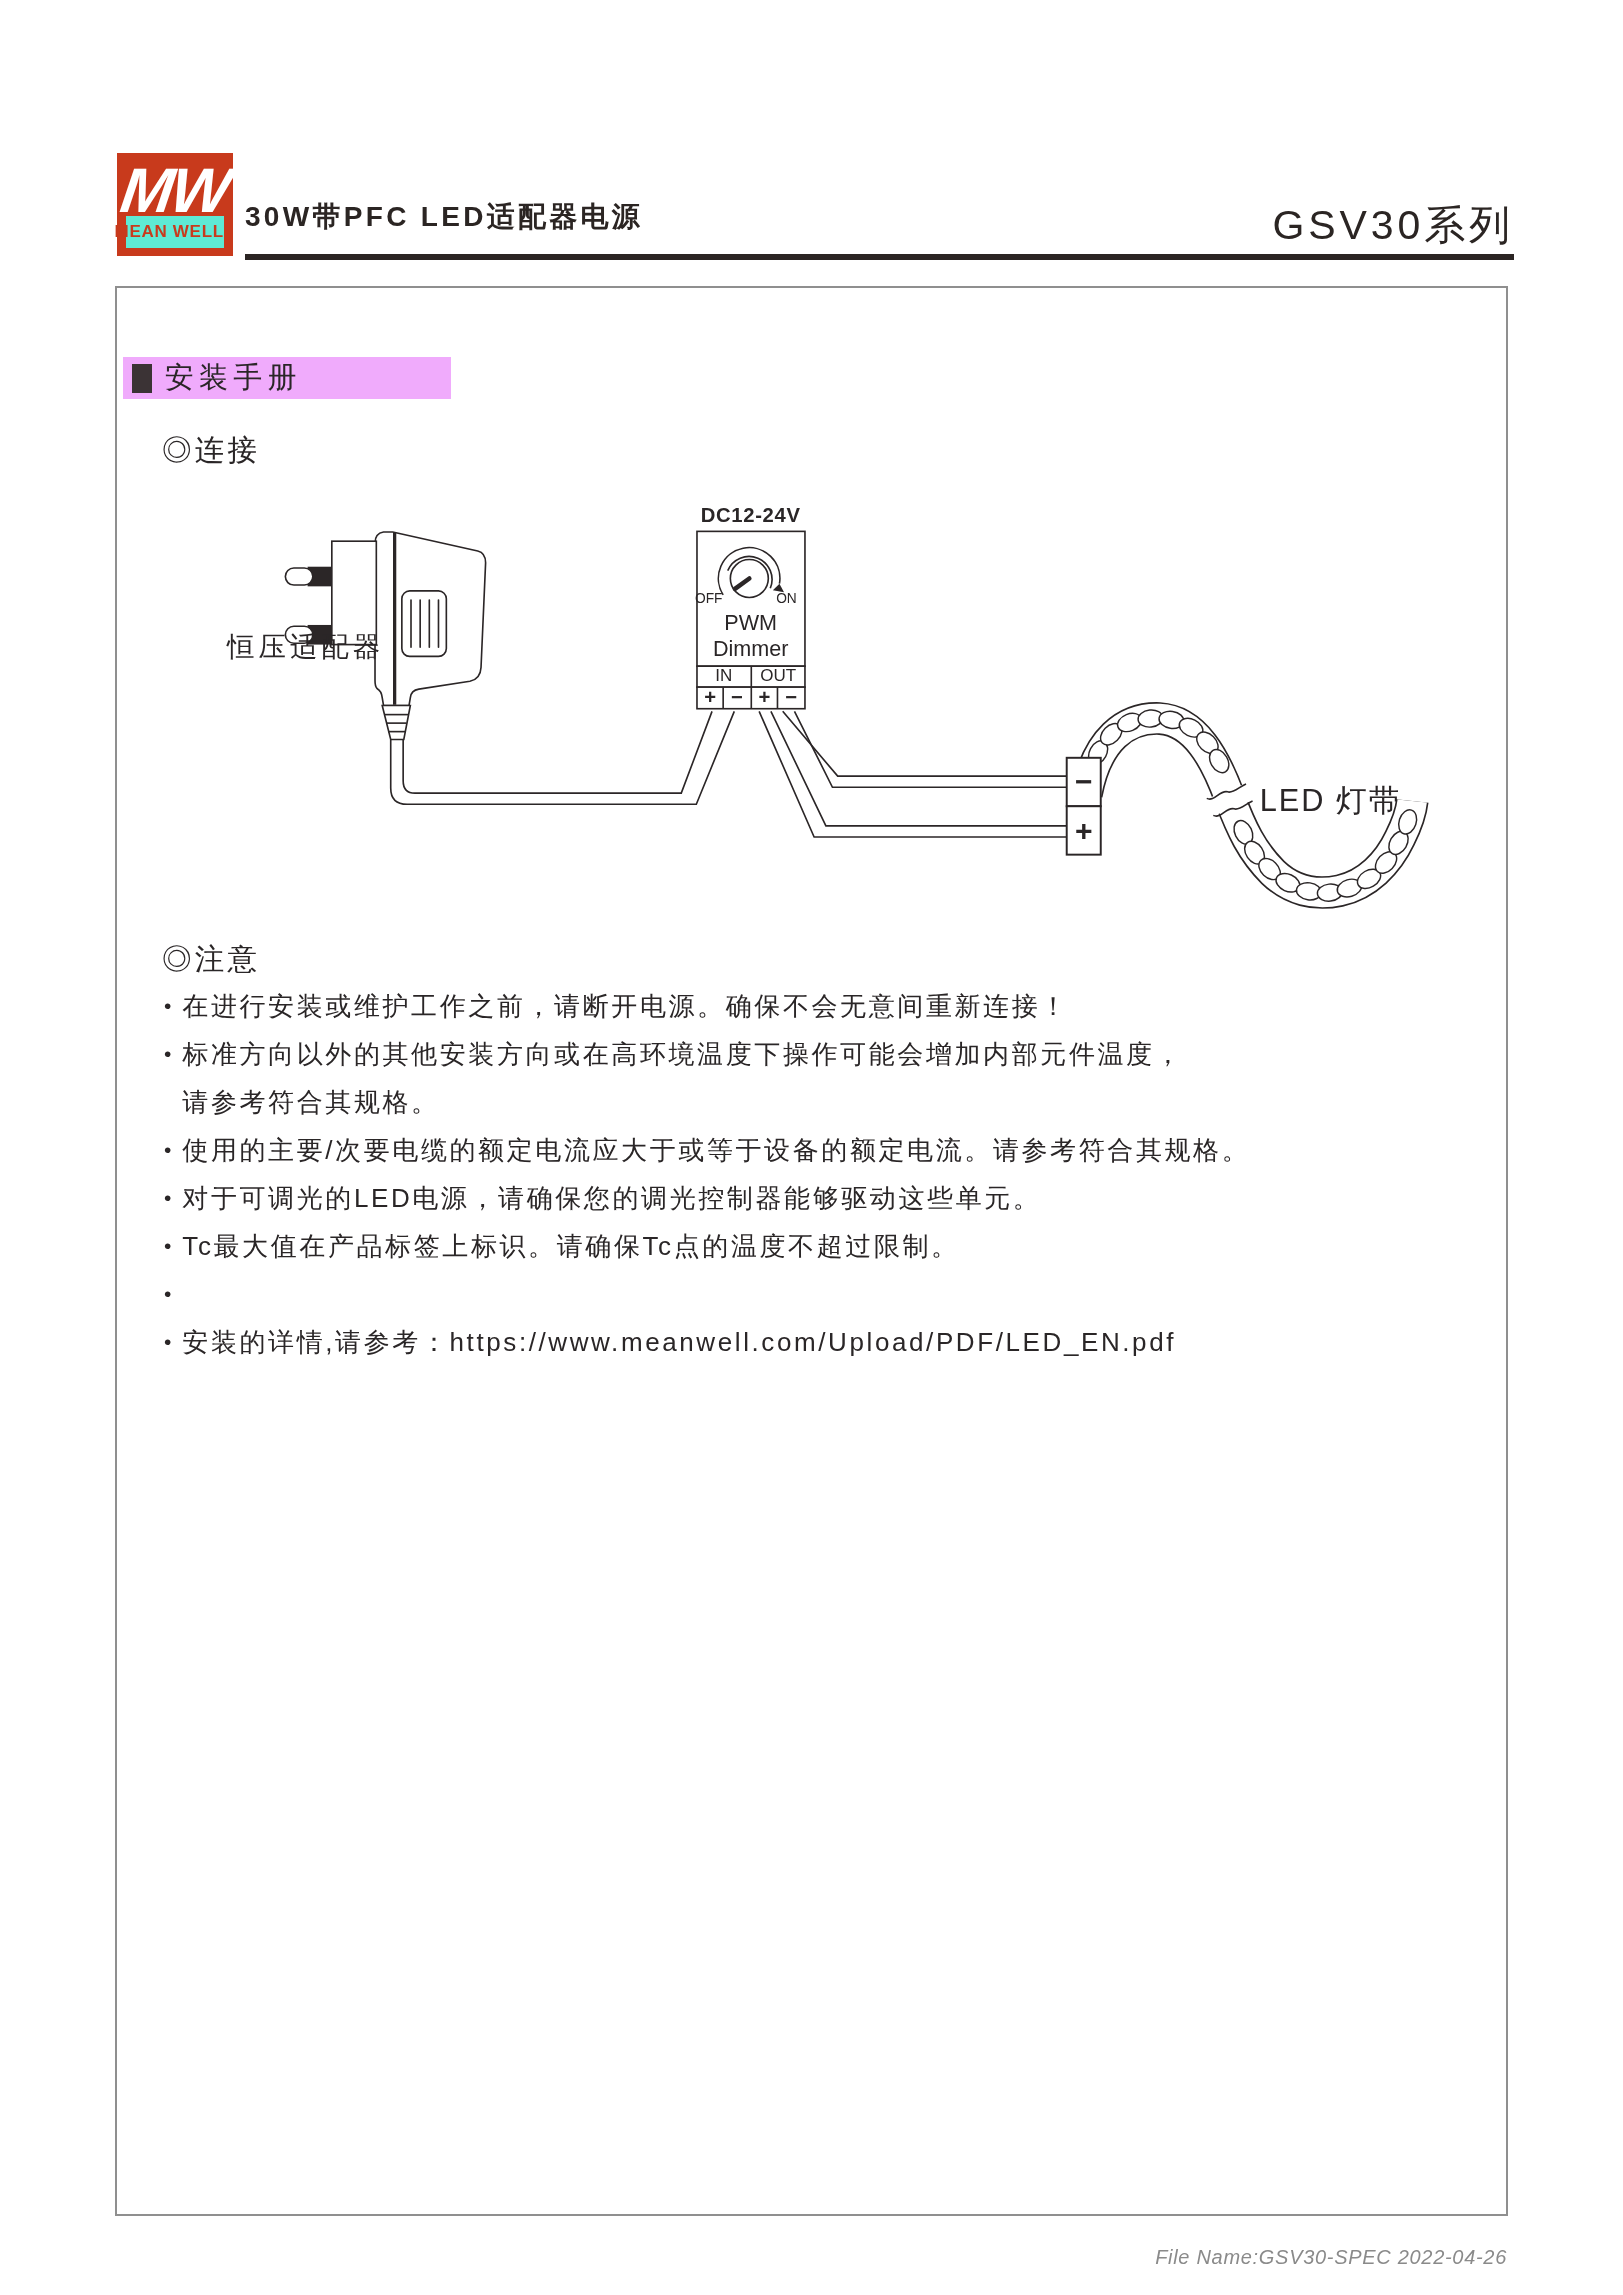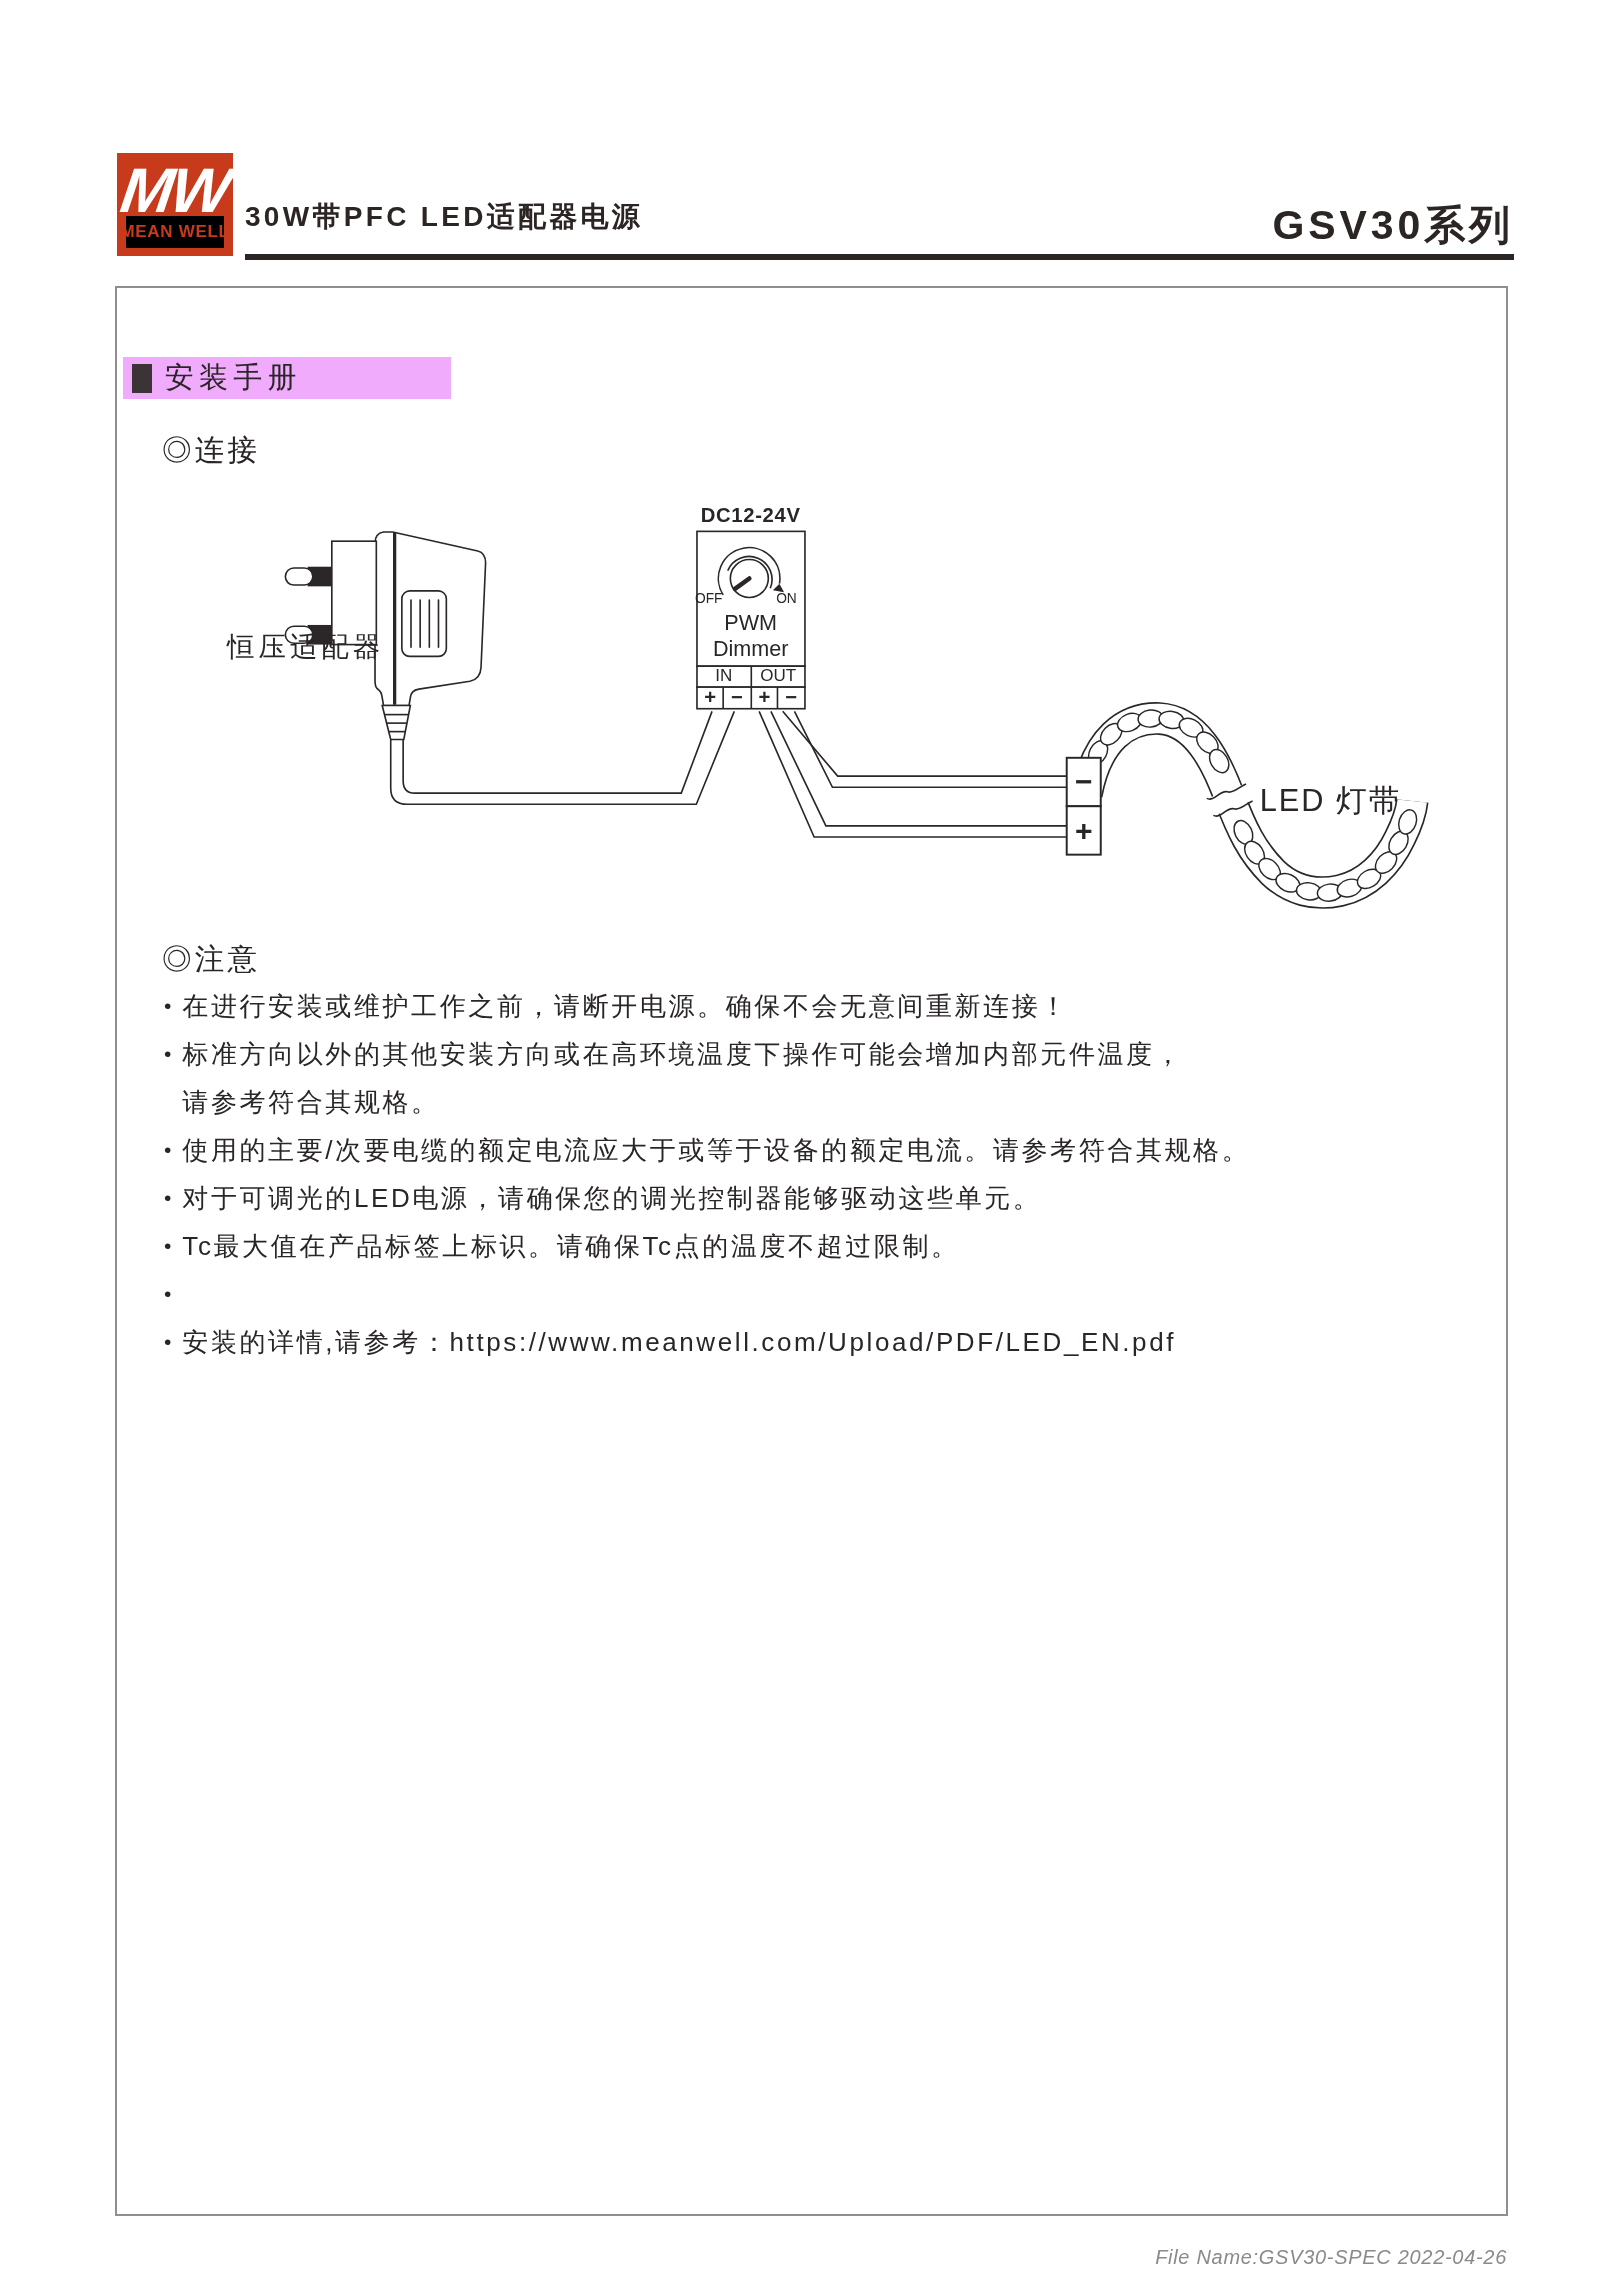--- a/index.html
+++ b/index.html
@@ -13,32 +13,32 @@
     background:#C83A1C; box-sizing:border-box;
   }
   .logo-mw {
     position:absolute; left:0; top:1.3px; width:100%; height:71px;
     display:flex; align-items:center; justify-content:center;
     color:#ffffff; font-size:63px; font-weight:bold; font-style:italic;
     transform:skewX(-8deg); letter-spacing:-2.6px;
   }
   .logo-strip {
     position:absolute; left:9.2px; right:9.2px; bottom:8.5px; height:32px;
-    background:#000000; display:flex; align-items:center; justify-content:center;
+    background:#5eead4; display:flex; align-items:center; justify-content:flex-end;
   }
   .logo-brand {
     color:#C83A1C; font-size:17px; font-weight:bold; letter-spacing:0.7px; white-space:nowrap;
   }
   .doc-title {
     position:absolute; left:245px; top:198px; margin:0;
     font-size:28px; font-weight:bold; letter-spacing:3.3px; color:#2b2523; white-space:nowrap;
   }
   .doc-series {
     position:absolute; right:109px; top:198px;
-    font-size:41px; font-weight:bold; letter-spacing:3.9px; color:#2b2523; white-space:nowrap;
+    font-size:41px; font-weight:normal; letter-spacing:3.9px; color:#2b2523; white-space:nowrap;
   }
   .title-underline {
     position:absolute; left:245px; top:254px; width:1269px; height:5.9px; background:#2b2523;
   }
   
   .content-box {
     position:absolute; left:115px; top:286px; width:1393px; height:1930px;
     border:2px solid #8f8f8f; box-sizing:border-box; background:#ffffff;
   }
   .section-bar {

